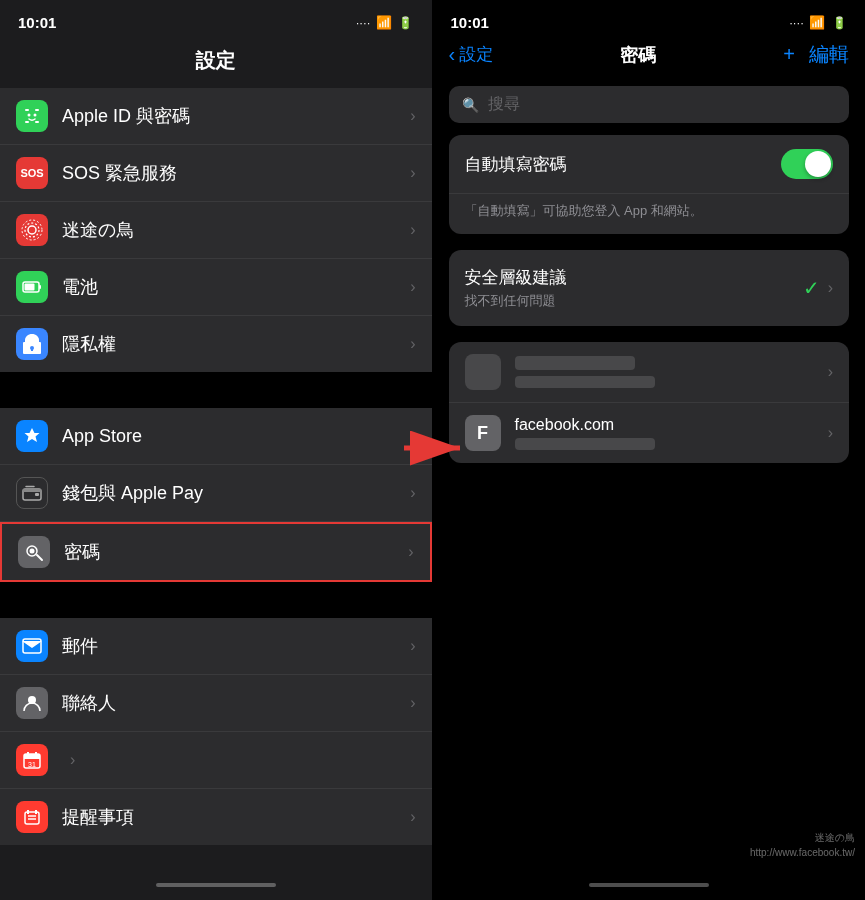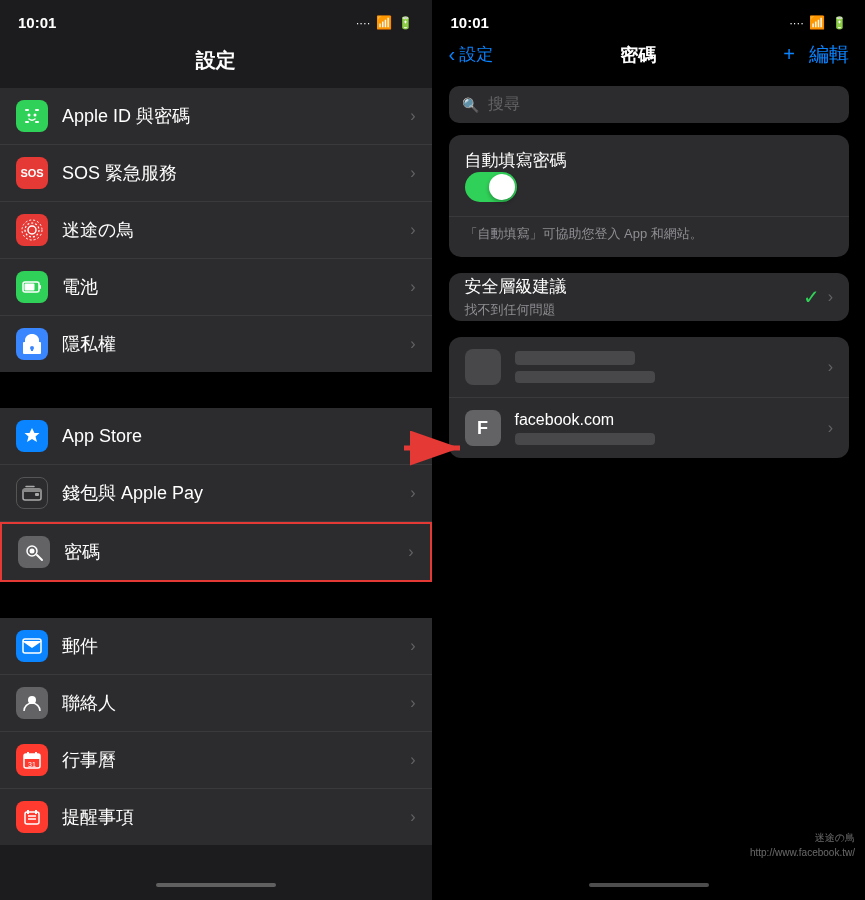--- a/index.html
+++ b/index.html
@@ -174,23 +174,23 @@
 
     .right-section {
       margin: 0 16px 16px;
       background: #2c2c2e;
       border-radius: 12px;
       overflow: hidden;
     }
 
     .toggle-row {
       display: flex;
+      align-items: center;
       padding: 14px 16px;
       border-bottom: 0.5px solid #3a3a3c;
-      flex-direction: column;
     }
     .toggle-label {
       flex: 1;
       font-size: 17px;
       color: #fff;
     }
     .toggle-switch {
       width: 52px;
       height: 30px;
       background: #30d158;
@@ -211,21 +211,21 @@
     .toggle-description {
       padding: 8px 16px 14px;
       font-size: 13px;
       color: #8e8e93;
       line-height: 1.4;
     }
 
     .security-row {
       display: flex;
       align-items: center;
-      padding: 2px 16px;
+      padding: 16px 16px;
     }
     .security-content {
       flex: 1;
     }
     .security-label {
       font-size: 17px;
       color: #fff;
       margin-bottom: 3px;
     }
     .security-sublabel {
@@ -467,21 +467,20 @@
       <div class="list-item">
         <div class="item-icon" style="background:#ff3b30; border-radius:8px; display:flex; align-items:center; justify-content:center;">
           <svg width="20" height="20" viewBox="0 0 20 20" fill="white">
             <rect x="2" y="4" width="16" height="14" rx="2" stroke="white" stroke-width="1.5" fill="none"></rect>
             <rect x="2" y="4" width="16" height="5" fill="white"></rect>
             <line x1="6" y1="2" x2="6" y2="6" stroke="white" stroke-width="2"></line>
             <line x1="14" y1="2" x2="14" y2="6" stroke="white" stroke-width="2"></line>
             <text x="10" y="17" text-anchor="middle" font-size="7" fill="white">31</text>
           </svg>
         </div>
-        <span class="item-label">行事曆</span>
         <span class="item-chevron">›</span>
       </div>
       <div class="list-item">
         <div class="item-icon" style="background:#ff3b30; border-radius:8px; display:flex; align-items:center; justify-content:center;">
           <svg width="20" height="20" viewBox="0 0 20 20" fill="white">
             <rect x="3" y="5" width="14" height="12" rx="2" fill="none" stroke="white" stroke-width="1.5"></rect>
             <line x1="6" y1="9" x2="14" y2="9" stroke="white" stroke-width="1.5"></line>
             <line x1="6" y1="12" x2="14" y2="12" stroke="white" stroke-width="1.5"></line>
             <line x1="6" y1="3" x2="6" y2="7" stroke="white" stroke-width="2"></line>
             <line x1="14" y1="3" x2="14" y2="7" stroke="white" stroke-width="2"></line>

